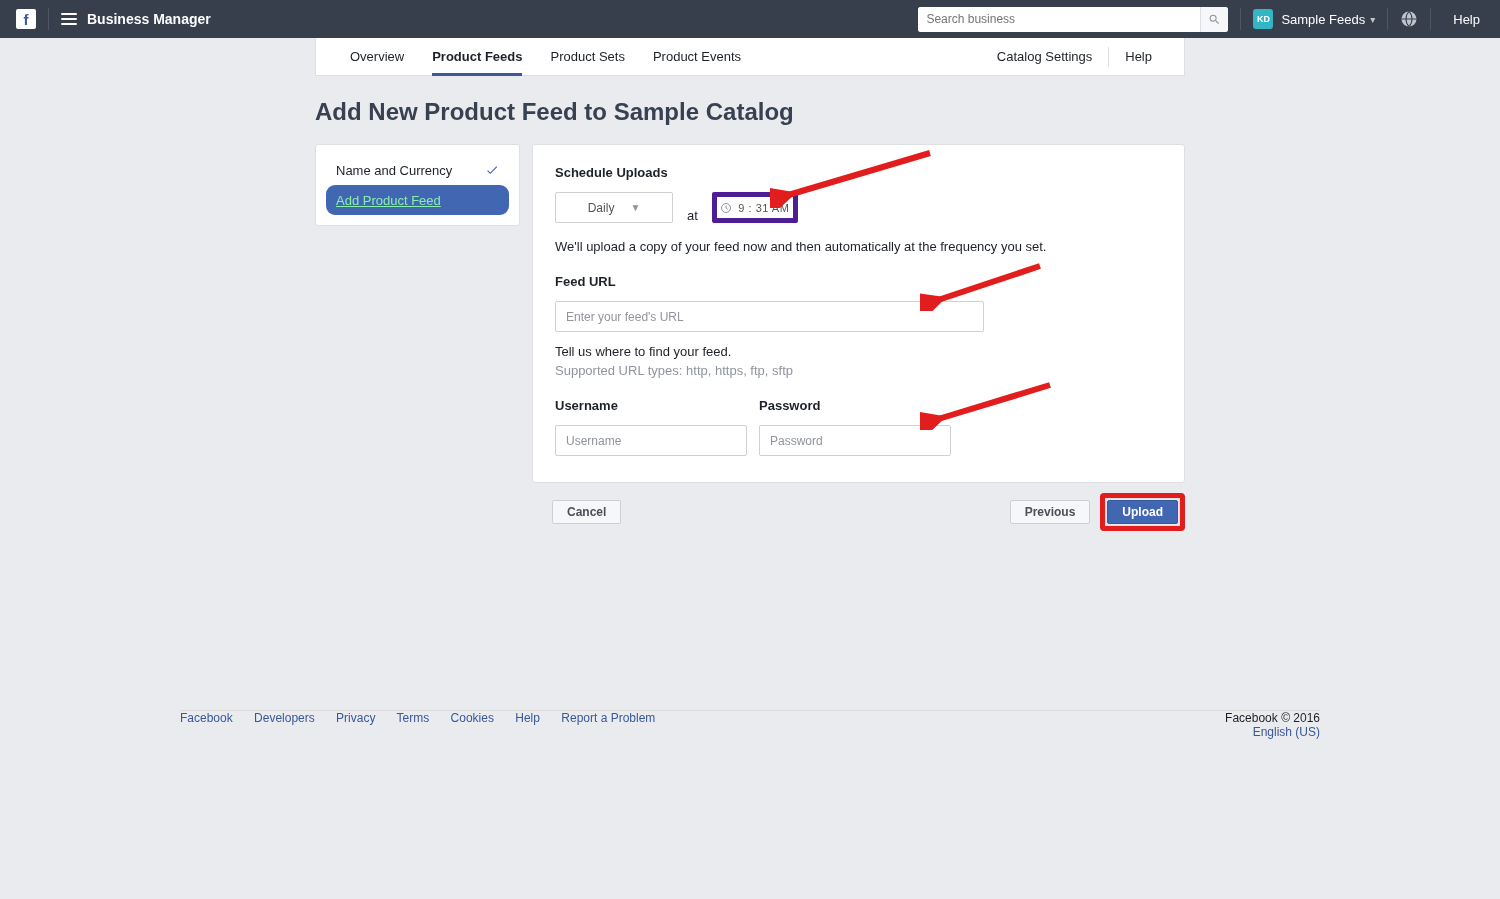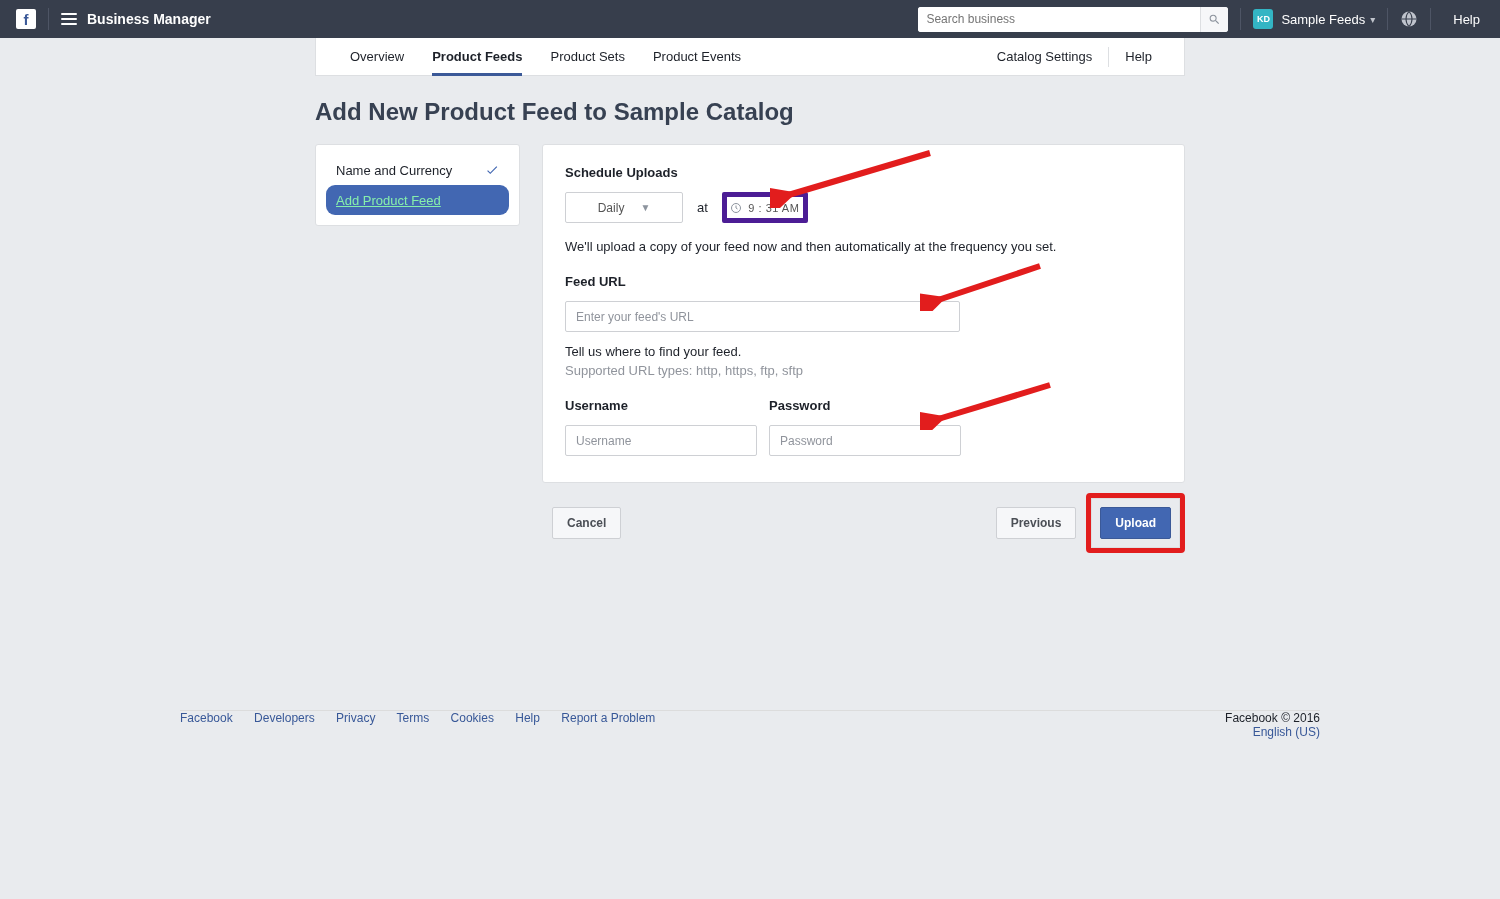--- a/index.html
+++ b/index.html
@@ -77,81 +77,81 @@
   }
   .tab { font-size:13px; color:#1d2129; padding:0 14px; height:100%; display:flex; align-items:center; position:relative; }
   .tab.active { font-weight:700; }
   .tab.active::after { content:""; position:absolute; left:14px; right:14px; bottom:-1px; height:3px; background:#3b5998; }
   .tabs-spacer { flex:1; }
   .tab-right { color:#1d2129; font-size:13px; padding:0 12px; }
   .tab-rdiv { width:1px; height:20px; background:#dddfe2; margin:0 4px; }
 
   .page-heading { font-size:24px; font-weight:700; color:#374152; margin:22px 0 18px 0; }
 
-  .columns { display:flex; gap:22px; align-items:flex-start; }
+  .columns { display:flex; gap:12px; align-items:flex-start; }
 
   
   .step-card {
     width:205px; background:#fff; border:1px solid #dddfe2; border-radius:3px; padding:10px;
   }
   .step-row {
     height:30px; display:flex; align-items:center; justify-content:space-between;
     padding:0 10px; color:#1d2129; font-size:13px;
   }
   .step-row.done svg { width:14px; height:14px; fill:#4267b2; }
   .step-row.active {
     background:#4267b2; color:#86efac; border-radius:9px;text-decoration:underline;
   }
 
   
   .form-card {
     flex:1; background:#fff; border:1px solid #dddfe2; border-radius:3px;
     padding:20px 22px 26px 22px;
   }
   .section-label { font-size:13px; font-weight:700; color:#1d2129; margin-bottom:12px; }
-  .inline-row { display:flex; align-items:center; gap:14px; }
+  .inline-row { display:flex; align-items:flex-end; gap:14px; }
   .selectish {
     width:118px; height:31px; border:1px solid #ced0d4; border-radius:2px;
     display:flex; align-items:center; justify-content:center; font-size:12px; color:#555; gap:16px;
     background:#fff;
   }
   .selectish-caret { color:#8d949e; font-size:10px; }
   .at-text { font-size:13px; color:#1d2129; }
   .time-box {
     width:86px; height:31px; border:5px solid #4c1d95; border-radius:2px;
     display:flex; align-items:center; justify-content:center; gap:6px; font-size:11px; color:#555; letter-spacing:0.5px;
   }
   .time-box svg { width:12px; height:12px; fill:none; stroke:#8d949e; stroke-width:2; }
   .hint { font-size:13px; color:#1d2129; margin-top:16px; }
   .gray-hint { font-size:13px; color:#90949c; margin-top:4px; }
   .section-spacer { height:20px; }
   .text-input {
     height:31px; border:1px solid #ced0d4; border-radius:2px; padding:0 10px; font-size:12px; color:#333;
     outline:none;
   }
   .text-input::placeholder { color:#90949c; }
-  .feed-url-input { width:395px; display:block; }
+  .feed-url-input { width:429px; display:block; }
   .cred-cols { display:flex; gap:12px; }
   .cred-col { display:flex; flex-direction:column; }
   .cred-col input { width:192px; }
 
   
   .buttons-row {
     width:633px; margin-left:auto; margin-top:10px;
     display:flex; align-items:center;
   }
   .btn {
-    height:32px; padding:0 14px; border-radius:2px; font-size:12px; font-weight:600;
+    height:24px; padding:0 14px; border-radius:2px; font-size:12px; font-weight:600;
     display:flex; align-items:center; justify-content:center;
   }
   .btn-secondary { background:#f6f7f9; border:1px solid #ced0d4; color:#4b4f56; }
   .btn-primary { background:#4267b2; border:1px solid #3b5998; color:#fff; }
   .buttons-row .spacer { flex:1; }
   .upload-highlight {
-    padding:9px; border:5px solid #e21d1d; border-radius:4px; display:inline-flex; margin-left:10px;
+    padding:2px; border:5px solid #e21d1d; border-radius:4px; display:inline-flex; margin-left:10px;
     box-shadow: 0 0 0 1px rgba(0,0,0,0.05) inset;
   }
 
   
   .footer {
     position:absolute; left:180px; right:180px; bottom:160px;
     border-top:1px solid #dcdcdc;
     display:flex; justify-content:space-between; font-size:12px;
   }
   .footer-left a { color:#385898; text-decoration:none; margin-right:18px; }

